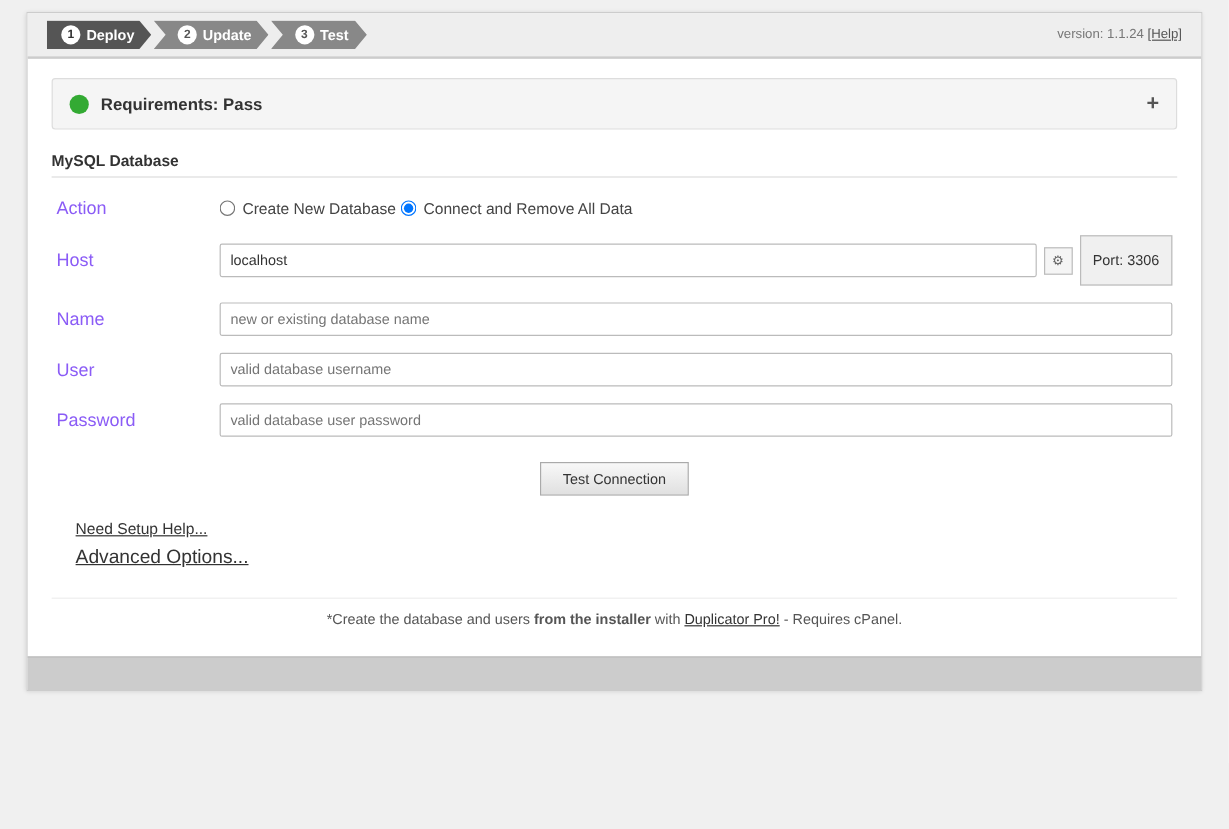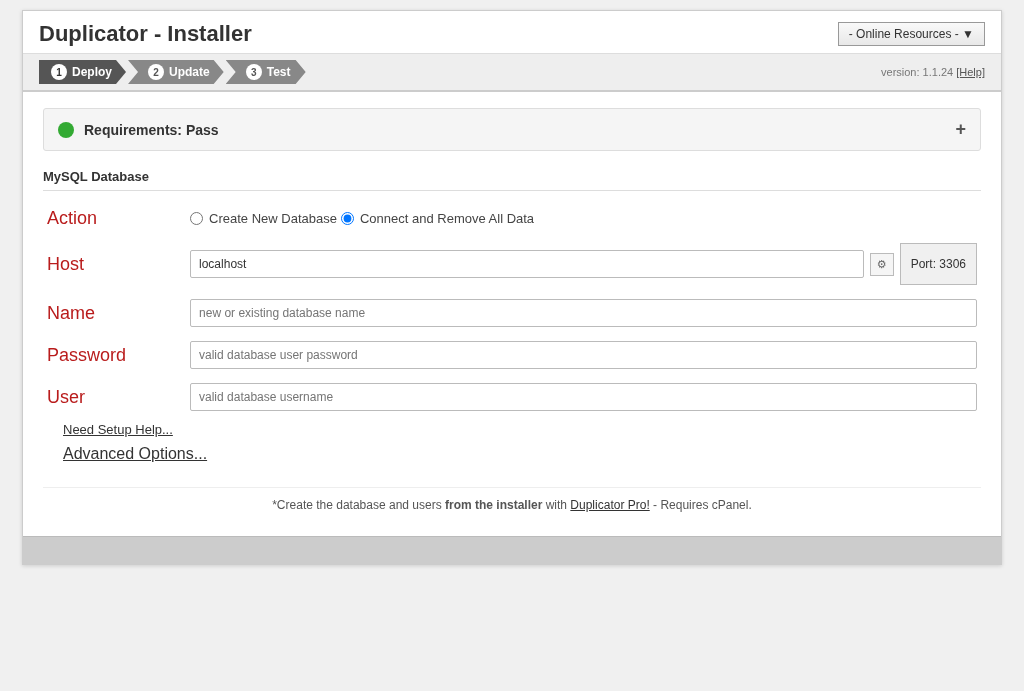--- a/index.html
+++ b/index.html
@@ -154,22 +154,22 @@
     .form-table {
       width: 100%;
       border-collapse: collapse;
     }
     .form-table td {
       padding: 7px 4px;
       vertical-align: middle;
     }
     .form-table .label-cell {
       width: 80px;
-      color: #b91c1c;
-      font-size: 18px;
+      color: #8b5cf6;
+      font-size: 15px;
     }
     .form-table .input-cell {
       padding-left: 60px;
     }
     .form-row-input {
       width: 100%;
       padding: 6px 8px;
       border: 1px solid #bbb;
       border-radius: 2px;
       font-size: 12px;
@@ -276,24 +276,20 @@
       background: #ccc;
       height: 28px;
       border-top: 1px solid #bbb;
     }
   </style>
 </head>
 <body>
 
 <div class="window">
 
-  <div class="header">
-    <span class="header-title">Duplicator - Installer</span>
-    <button class="online-resources-btn">- Online Resources - ▼</button>
-  </div>
 
   <div class="steps-nav">
     <div class="steps-left">
       <div class="step-item active">
         <span class="step-num">1</span>
         <span>Deploy</span>
       </div>
       <div class="step-item">
         <span class="step-num">2</span>
         <span>Update</span>
@@ -353,35 +349,38 @@
       </tr>
 
       <tr>
         <td class="label-cell">Name</td>
         <td class="input-cell">
           <input type="text" class="form-row-input" placeholder="new or existing database name" style="">
         </td>
       </tr>
 
       <tr>
+        <td class="label-cell">User</td>
+        <td class="input-cell">
+          <input type="text" class="form-row-input" placeholder="valid database username" style="">
+        </td>
+      </tr>
+
+      <tr>
         <td class="label-cell">Password</td>
         <td class="input-cell">
           <input type="password" class="form-row-input" placeholder="valid database user password" style="">
-        </td>
-      </tr>
-
-      <tr>
-        <td class="label-cell">User</td>
-        <td class="input-cell">
-          <input type="text" class="form-row-input" placeholder="valid database username" style="">
         </td>
       </tr>
     </tbody>
       </table>
 
+    <div class="test-btn-row">
+      <button class="test-btn">Test Connection</button>
+    </div>
 
     <div class="link-section">
       <a href="#" class="setup-link">Need Setup Help...</a>
       <a href="#" class="advanced-link">Advanced Options...</a>
     </div>
 
     <div class="footer-note">
       <span>*Create the database and users </span><strong>from the installer</strong><span> with </span><a href="#">Duplicator Pro!</a><span> - Requires cPanel.</span>
     </div>
 

